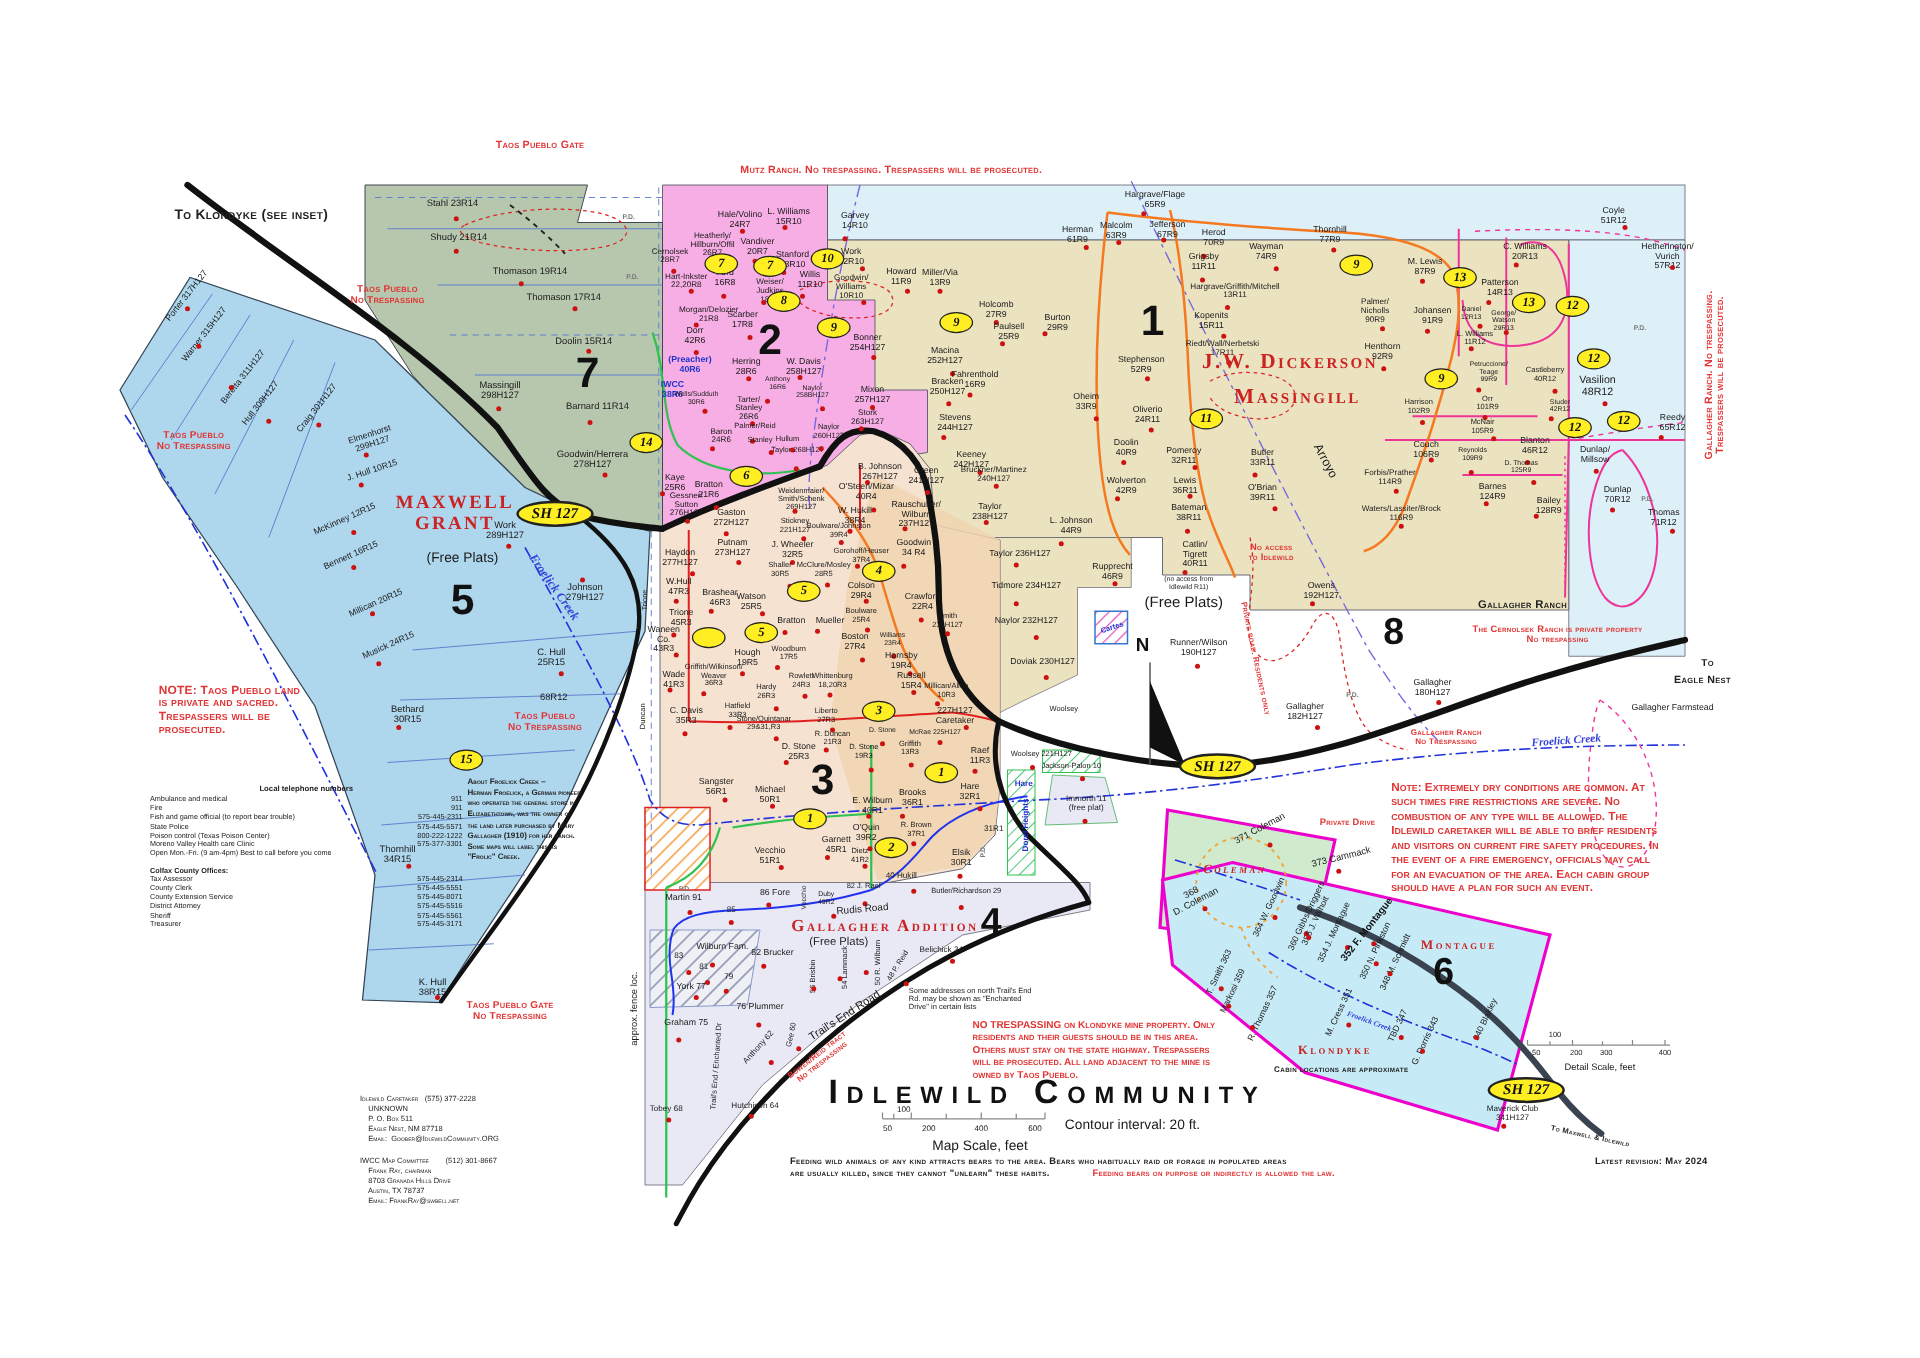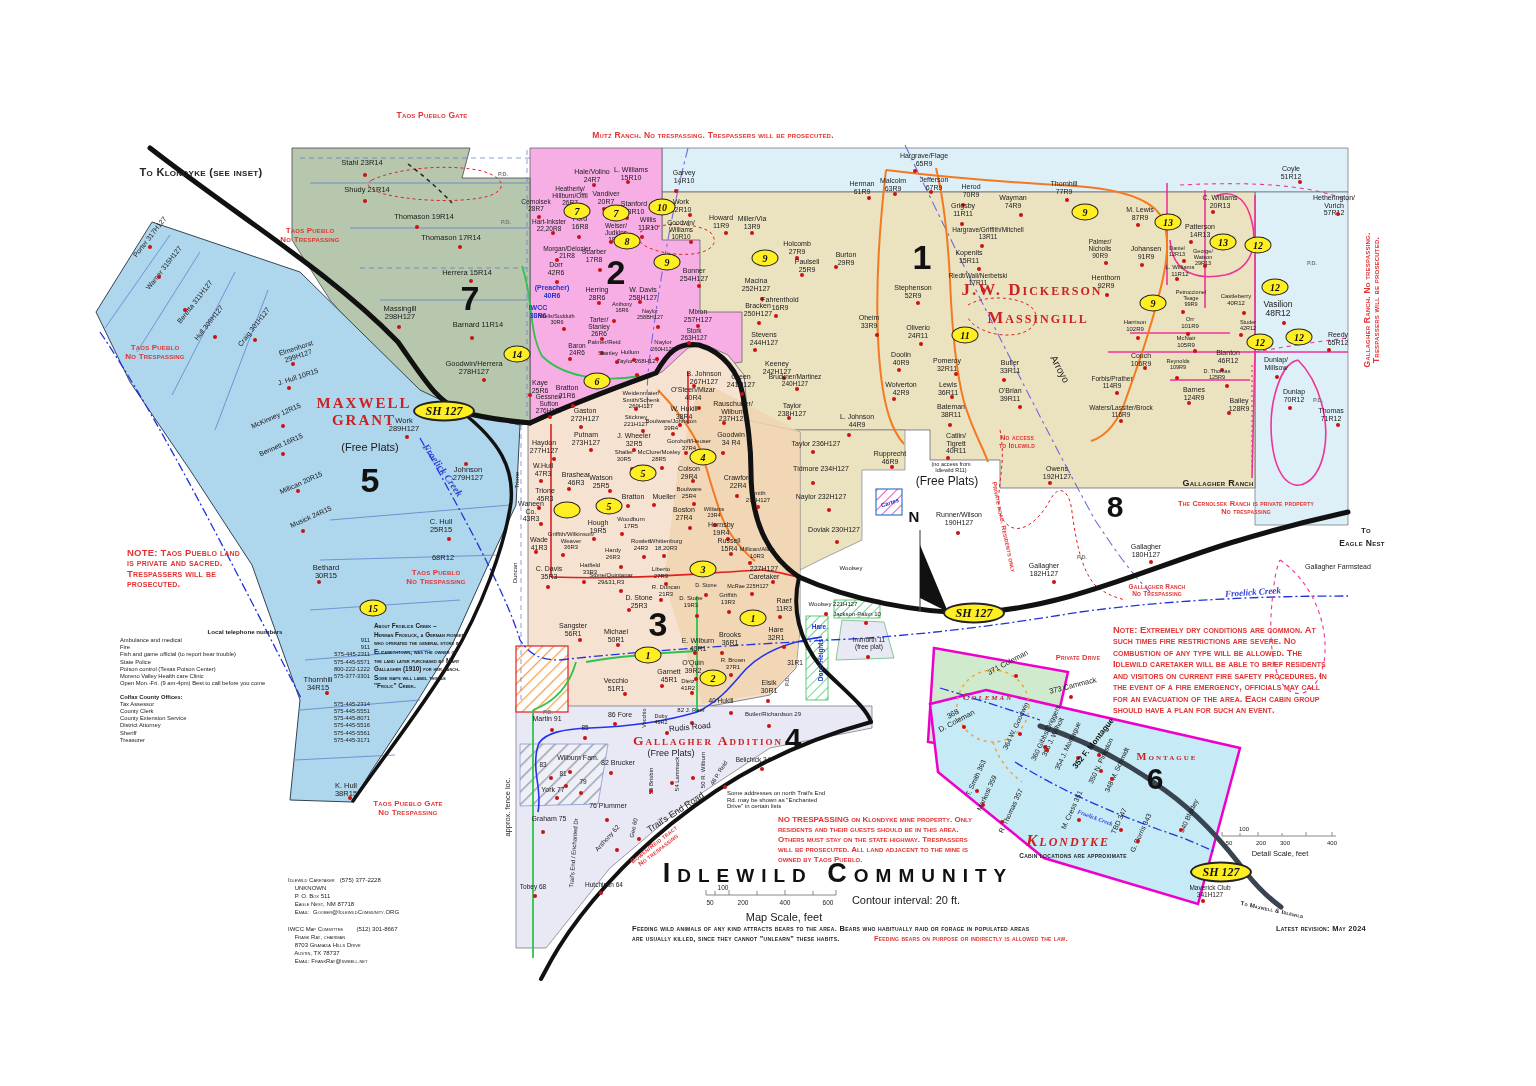--- a/index.html
+++ b/index.html
@@ -223,21 +223,21 @@
       <div class="lbl g" style="left: 787px; top: 681px; font-size: 5.5px; transform: translate(-50%, -50%) rotate(-90deg);">P.D.</div>
       <div class="lbl g" style="left: 548px; top: 712px; font-size: 5.5px; transform: translate(-50%, -50%);">P.D.</div>
       <div class="lbl k" style="left: 362px; top: 163px; font-size: 7.5px; transform: translate(-50%, -50%);">Stahl 23R14</div>
       <div class="dot" style="left: 365px; top: 175px;"></div>
       <div class="lbl k" style="left: 367px; top: 190px; font-size: 7.5px; transform: translate(-50%, -50%);">Shudy 21R14</div>
       <div class="dot" style="left: 365px; top: 201px;"></div>
       <div class="lbl k" style="left: 424px; top: 217px; font-size: 7.5px; transform: translate(-50%, -50%);">Thomason 19R14</div>
       <div class="dot" style="left: 417px; top: 227px;"></div>
       <div class="lbl k" style="left: 451px; top: 238px; font-size: 7.5px; transform: translate(-50%, -50%);">Thomason 17R14</div>
       <div class="dot" style="left: 460px; top: 247px;"></div>
-      <div class="lbl k" style="left: 467px; top: 273px; font-size: 7.5px; transform: translate(-50%, -50%);">Herrera 15R14</div>
+      <div class="lbl k" style="left: 467px; top: 273px; font-size: 7.5px; transform: translate(-50%, -50%);">Doolin 15R14</div>
       <div class="dot" style="left: 471px; top: 281px;"></div>
       <div class="lbl k" style="left: 400px; top: 313px; font-size: 7.5px; transform: translate(-50%, -50%);">Massingill
 298H127</div>
       <div class="dot" style="left: 399px; top: 327px;"></div>
       <div class="lbl k" style="left: 478px; top: 325px; font-size: 7.5px; transform: translate(-50%, -50%);">Barnard 11R14</div>
       <div class="dot" style="left: 472px; top: 338px;"></div>
       <div class="lbl k" style="left: 474px; top: 368px; font-size: 7.5px; transform: translate(-50%, -50%);">Goodwin/Herrera
 278H127</div>
       <div class="dot" style="left: 484px; top: 380px;"></div>
       <div class="lbl kb" style="left: 470px; top: 299px; font-size: 34px; transform: translate(-50%, -50%);">7</div>
@@ -949,21 +949,21 @@
       <div class="dot" style="left: 1002px; top: 822px;"></div>
       <div class="lbl k" style="left: 1072px; top: 810px; font-size: 7px; transform: translate(-50%, -50%) rotate(-65deg);">M. Cress 351</div>
       <div class="dot" style="left: 1079px; top: 820px;"></div>
       <div class="lbl k" style="left: 1119px; top: 821px; font-size: 7px; transform: translate(-50%, -50%) rotate(-65deg);">TBD 347</div>
       <div class="dot" style="left: 1121px; top: 830px;"></div>
       <div class="lbl k" style="left: 1141px; top: 833px; font-size: 7px; transform: translate(-50%, -50%) rotate(-65deg);">G. Dorris 343</div>
       <div class="dot" style="left: 1138px; top: 841px;"></div>
       <div class="lbl k" style="left: 1189px; top: 816px; font-size: 7px; transform: translate(-50%, -50%) rotate(-65deg);">340 Blakley</div>
       <div class="dot" style="left: 1181px; top: 830px;"></div>
       <div class="lbl bi" style="left: 1095px; top: 818px; font-size: 6px; transform: translate(-50%, -50%) rotate(20deg);">Froelick Creek</div>
-      <div class="lbl rs" style="left: 1068px; top: 841px; font-size: 17px; transform: translate(-50%, -50%); font-style: italic;">Klondyke</div>
+      <div class="lbl rs" style="left: 1068px; top: 841px; font-size: 10px; transform: translate(-50%, -50%);">Klondyke</div>
       <div class="lbl kc" style="left: 1073px; top: 856px; font-size: 6.5px; transform: translate(-50%, -50%);">Cabin locations are approximate</div>
       <div class="lbl k" style="left: 1210px; top: 891px; font-size: 6.5px; transform: translate(-50%, -50%);">Maverick Club
 341H127</div>
       <div class="dot" style="left: 1203px; top: 901px;"></div>
       <div class="lbl kc" style="left: 1272px; top: 910px; font-size: 6px; transform: translate(-50%, -50%) rotate(12deg);">To Maxwell &amp; Idlewild</div>
       <div class="lbl kt" style="left: 838px; top: 874px; font-size: 27px; transform: translate(-50%, -50%);">Idlewild Community</div>
       <div class="lbl k" style="left: 906px; top: 900px; font-size: 11px; transform: translate(-50%, -50%);">Contour interval: 20 ft.</div>
       <div class="lbl k" style="left: 723px; top: 888px; font-size: 6.5px; transform: translate(-50%, -50%);">100</div>
       <div class="lbl k" style="left: 710px; top: 903px; font-size: 6.5px; transform: translate(-50%, -50%);">50</div>
       <div class="lbl k" style="left: 743px; top: 903px; font-size: 6.5px; transform: translate(-50%, -50%);">200</div>

